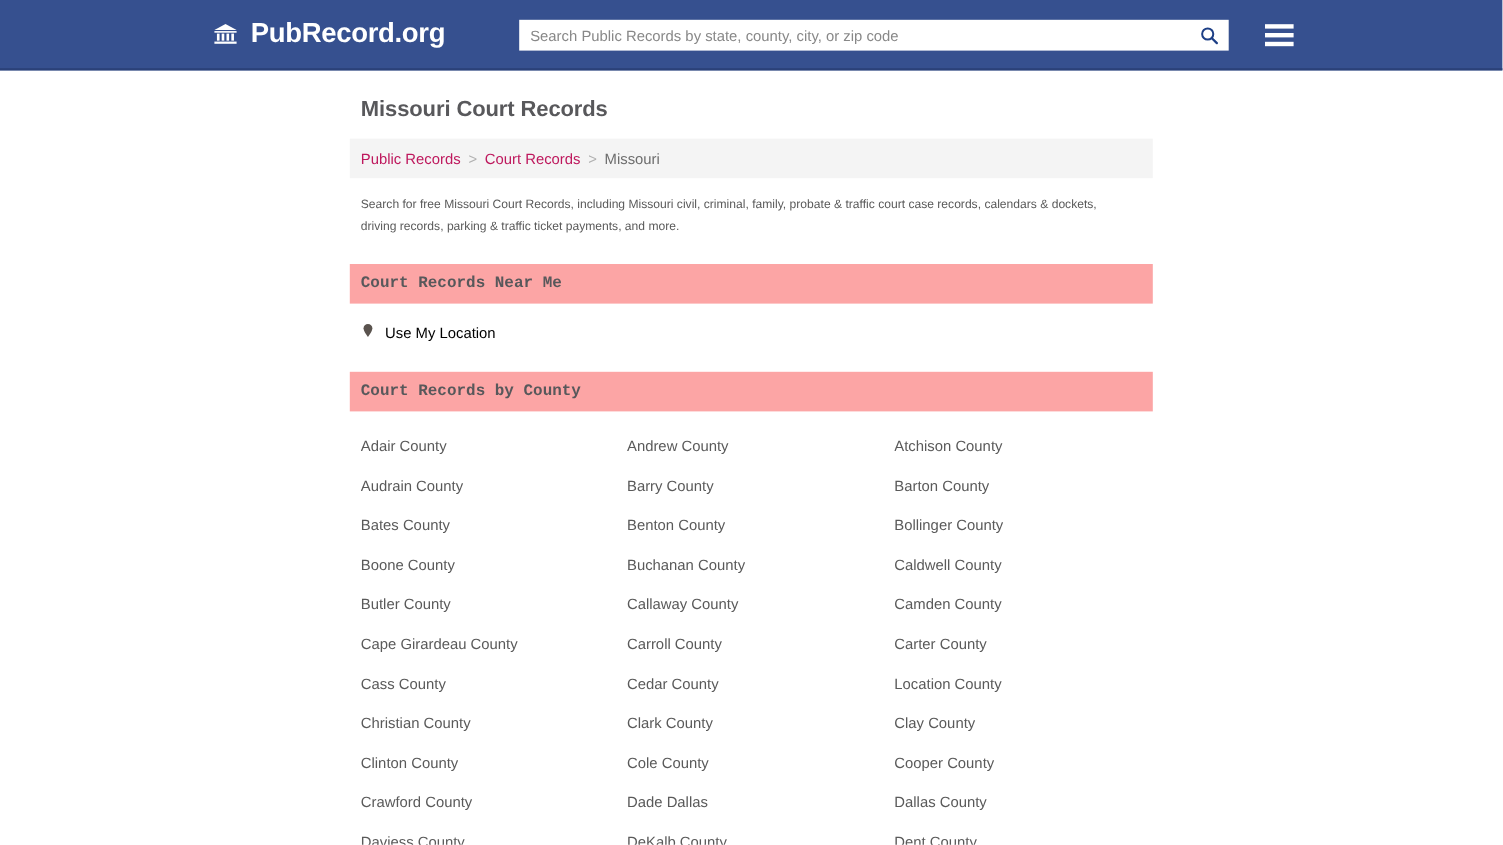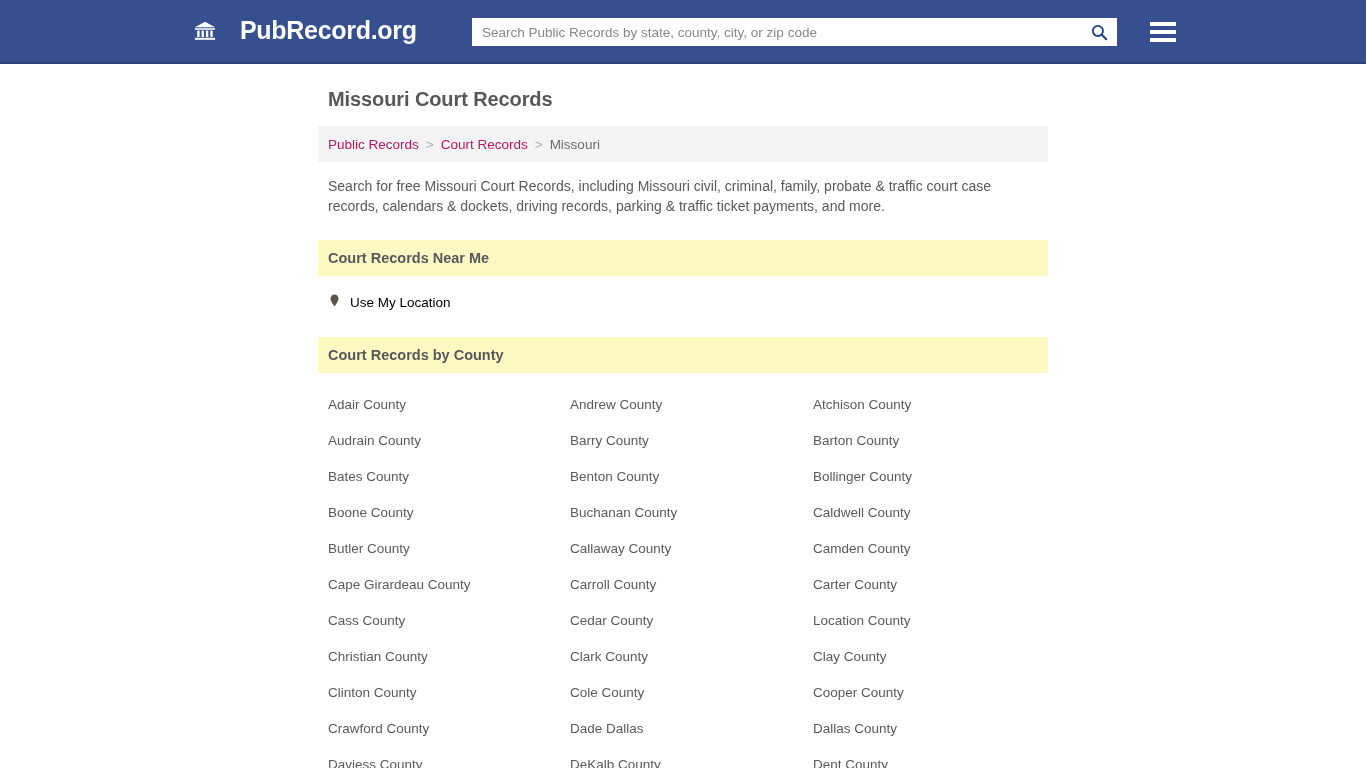--- a/index.html
+++ b/index.html
@@ -22,21 +22,21 @@
     display: flex;
     align-items: center;
     position: relative;
   }
   .brand {
     position: absolute;
     left: 194px;
     top: 18px;
     display: flex;
     align-items: center;
-    gap: 24px;
+    gap: 12px;
     text-decoration: none;
   }
   .brand-icon {
     width: 22px;
     height: 22px;
     display: block;
     flex: none;
   }
   .brand-text {
     color: #ffffff;
@@ -129,38 +129,39 @@
     color: #be185d;
     text-decoration: none;
   }
   .breadcrumb .sep {
     color: #b0b0b0;
     margin: 0 7px;
   }
   .breadcrumb .current { color: #6d6d6d; }
 
   .description {
-    font-size: 14px;
+    font-size: 11px;
     color: #5a5a5a;
     line-height: 20px;
     padding: 14px 10px 0 10px;
     margin: 0;
     max-width: 690px;
   }
 
   .section-head {
-    background: #fef9c3;
+    background: #fca5a5;
     height: 36px;
     display: flex;
     align-items: center;
     padding: 0 10px;
     font-size: 14.5px;
     font-weight: bold;
     color: #58585b;
     margin-top: 24px;
+    font-family: Liberation Mono, monospace;
   }
 
   .near-me {
     padding: 16px 10px 0 10px;
   }
   .near-me-link {
     display: inline-flex;
     align-items: center;
     gap: 9px;
     text-decoration: none;

